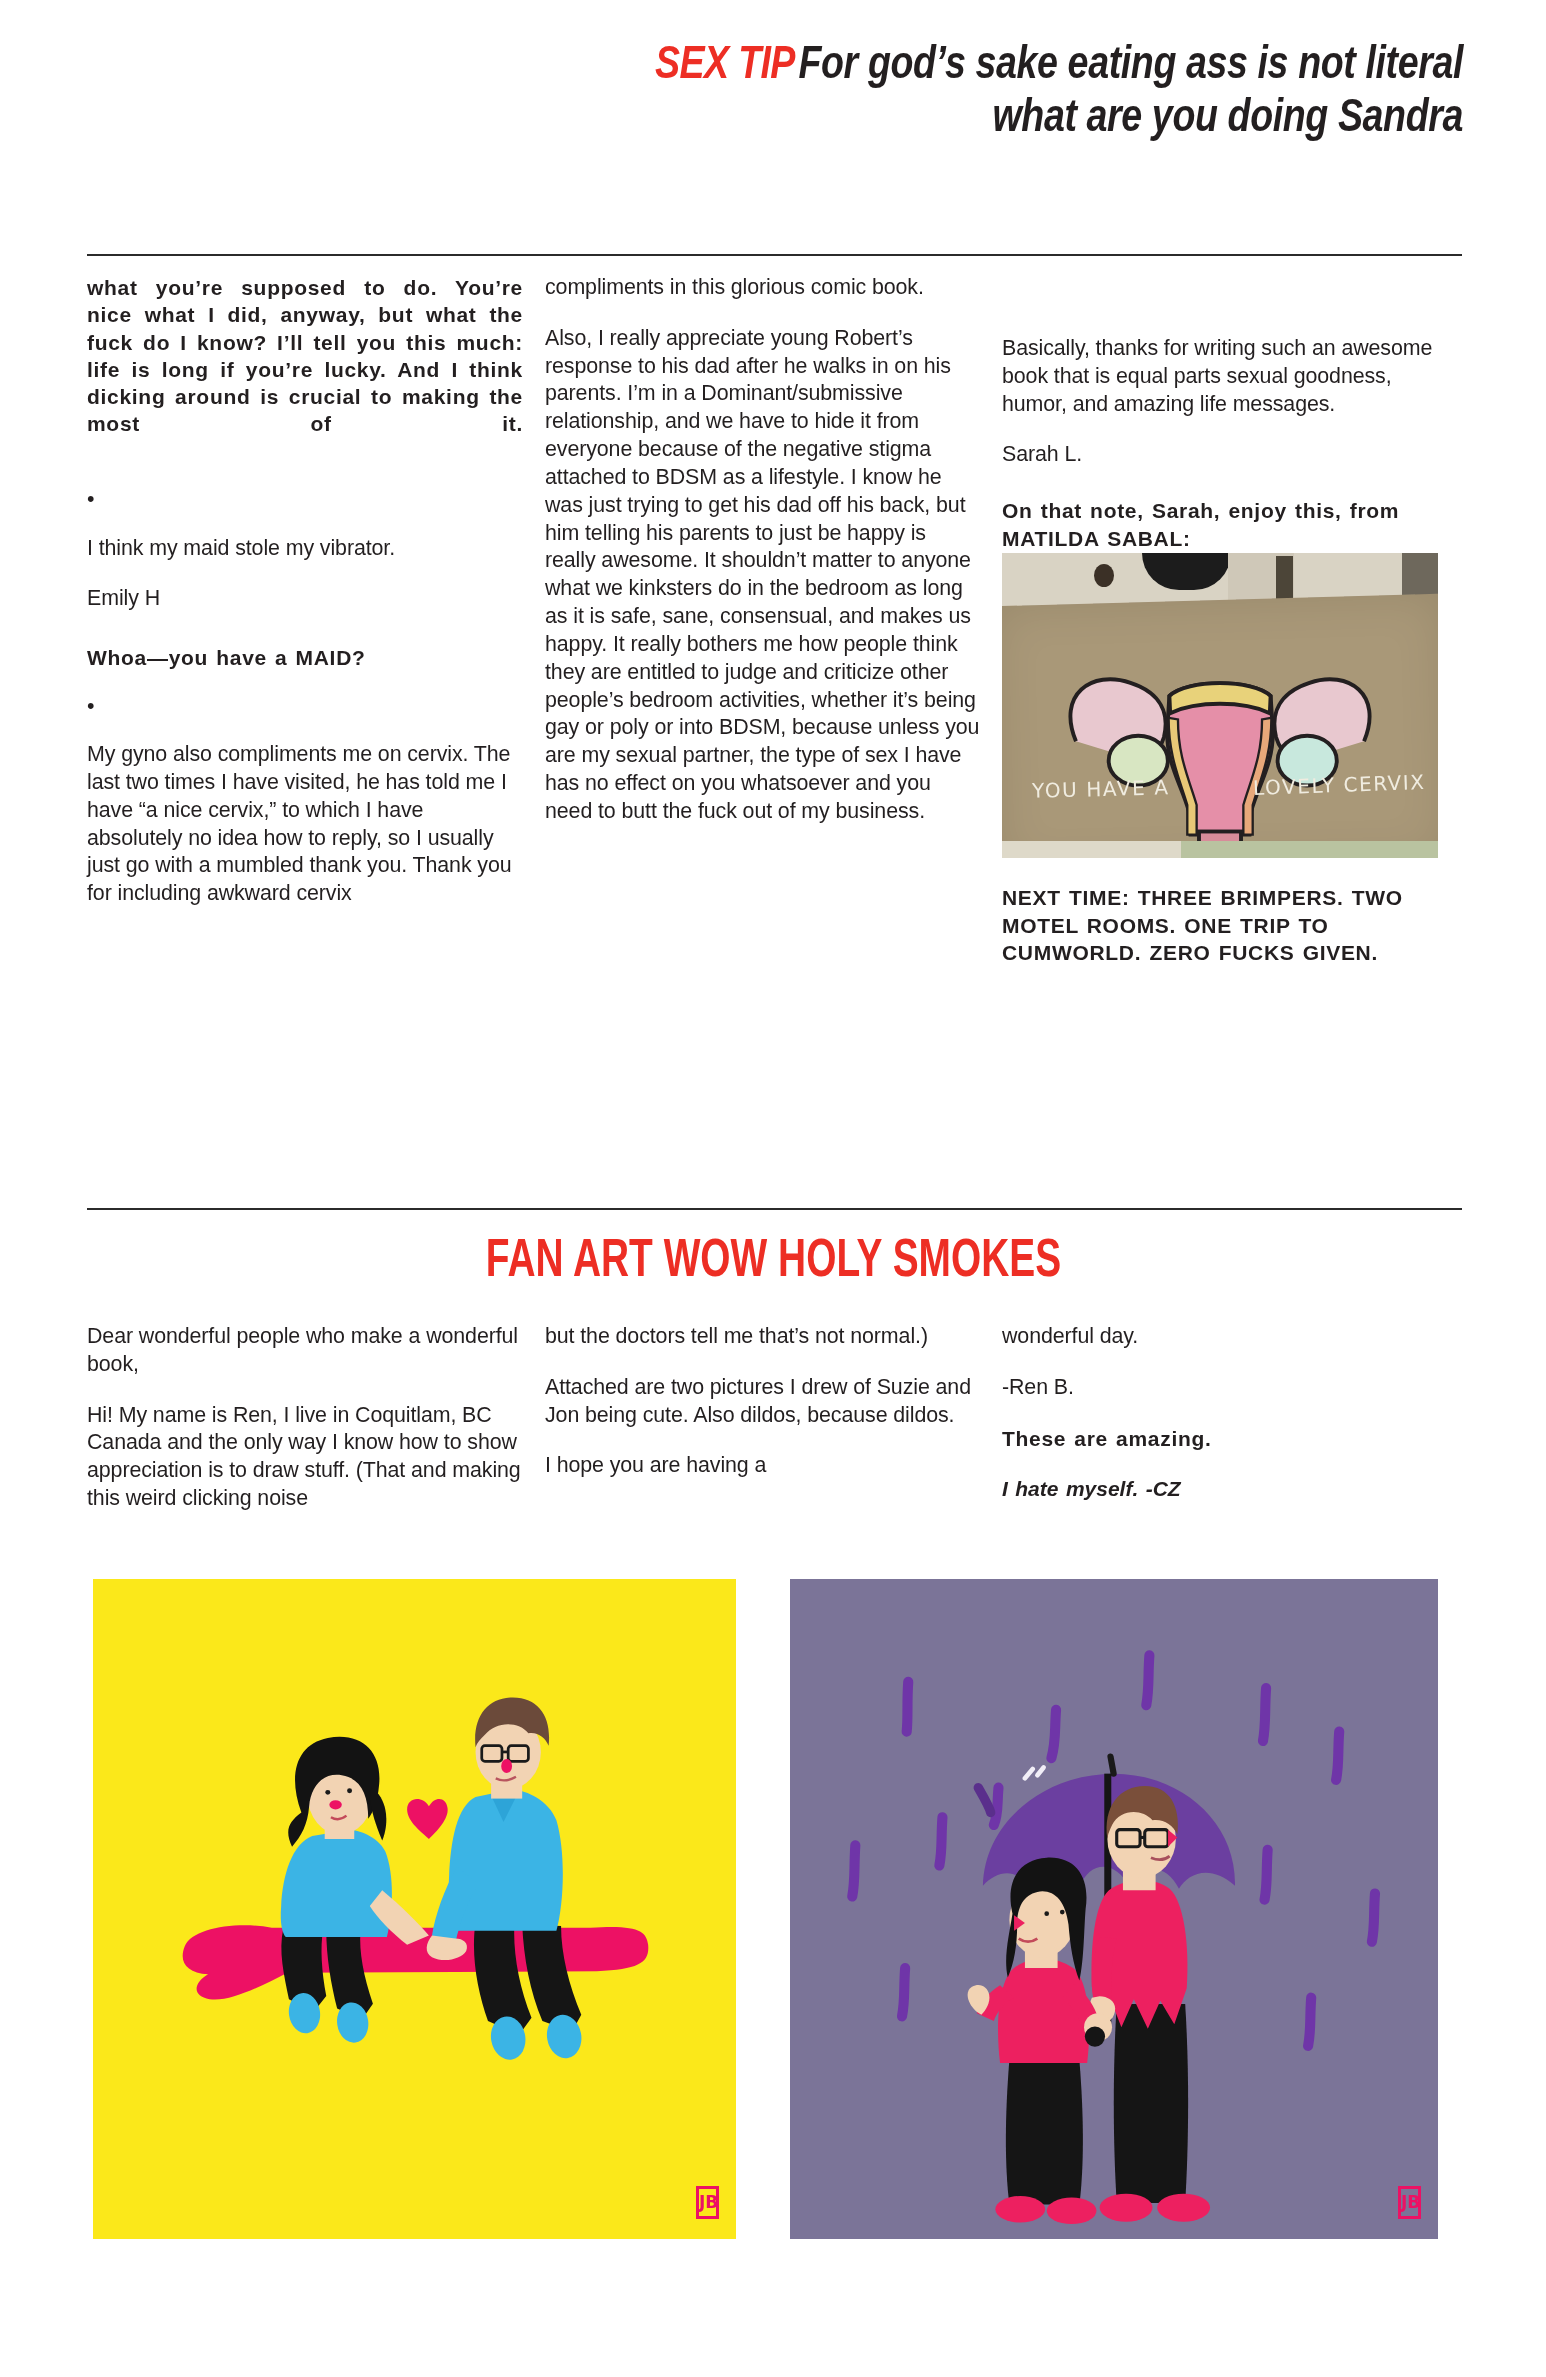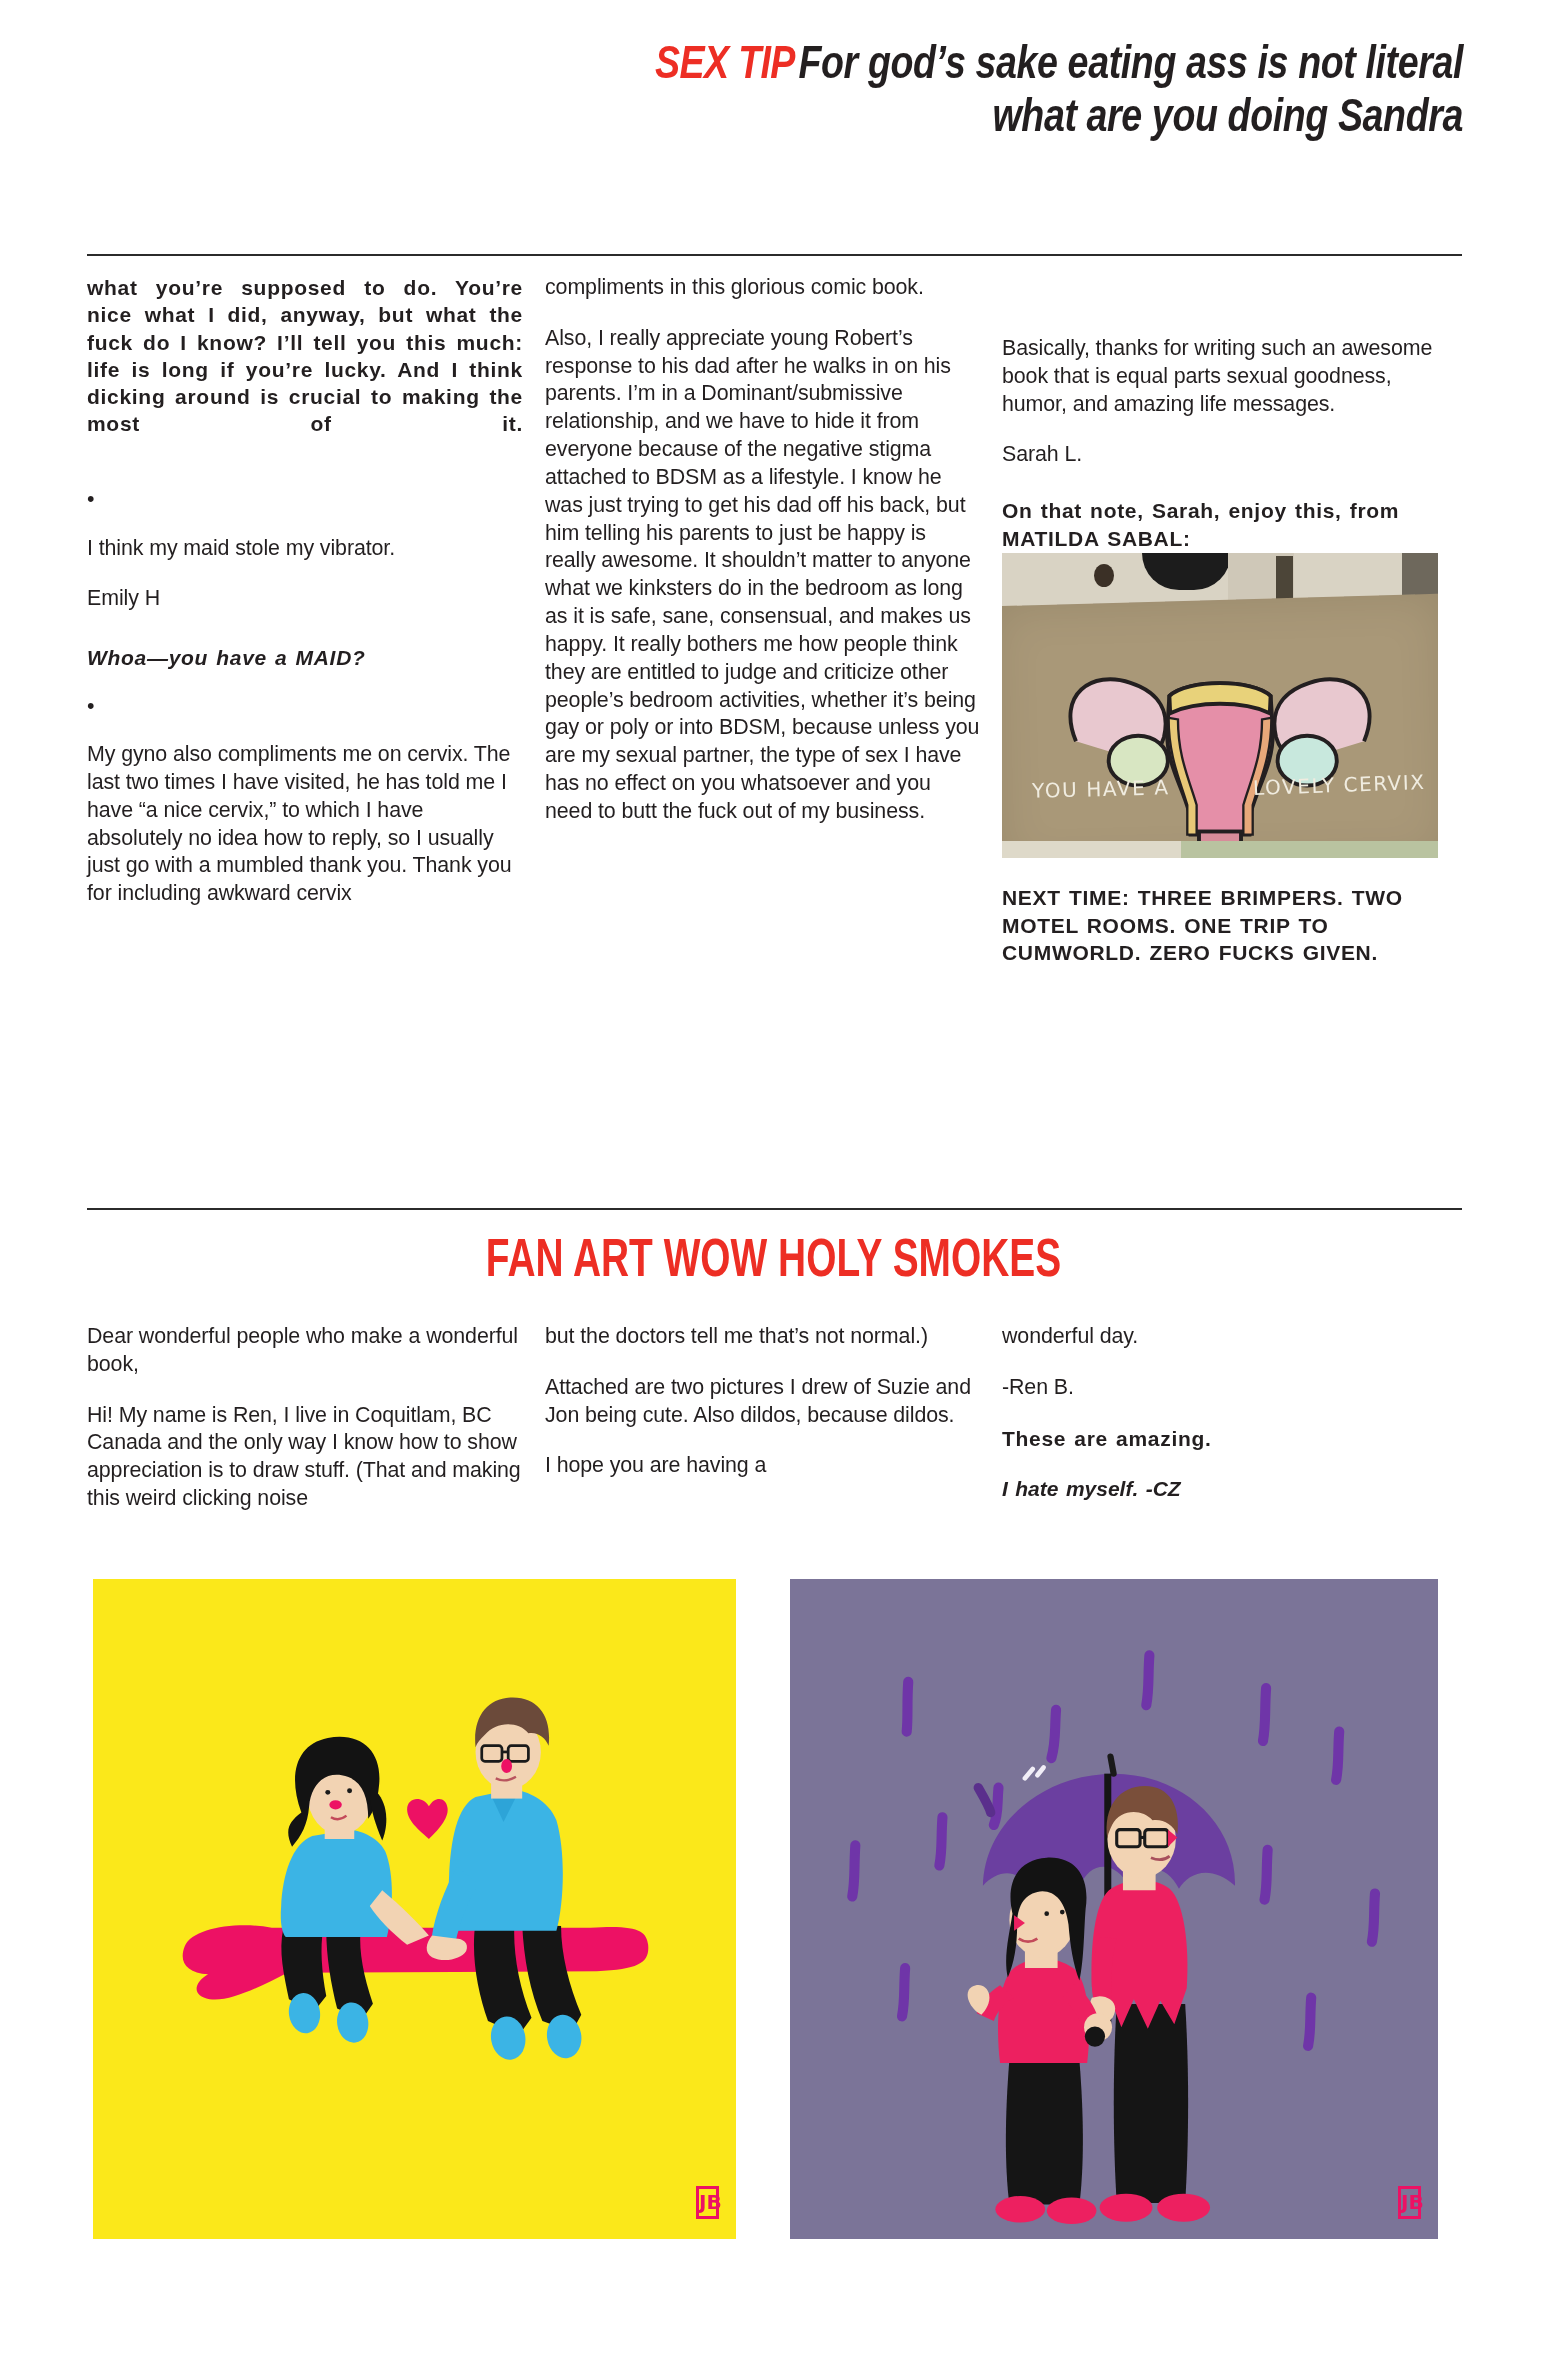--- a/index.html
+++ b/index.html
@@ -128,21 +128,21 @@
     background: #7b7498;
   }
   .sig {
     position: absolute;
     right: 17px;
     bottom: 20px;
     width: 23px;
     height: 33px;
     border: 3.1px solid #ec1164;
     box-sizing: border-box;
-    font-size: 20px;
+    font-size: 17px;
     font-weight: bold;
     color: #ec1164;
     line-height: 26.5px;
     text-align: center;
     font-family: "DejaVu Sans", sans-serif;
   }
 </style>
 </head>
 <body>
 
@@ -151,21 +151,21 @@
   <span class="hdr-line2">what are you doing Sandra</span>
 </div>
 
 <div class="rule rule-top"></div>
 
 <div class="col col-1" style="top:274px;">
   <p class="bold-reply justified">what you’re supposed to do. You’re nice what I did, anyway, but what the fuck do I know? I’ll tell you this much: life is long if you’re lucky. And I think dicking around is crucial to making the most of it.</p>
   <p class="bullet">•</p>
   <p class="body-text">I think my maid stole my vibrator.</p>
   <p class="body-text">Emily H</p>
-  <p class="bold-reply" style="margin-top:31px;font-style:italic;">Whoa—you have a MAID?</p>
+  <p class="bold-reply" style="margin-top:31px;">Whoa—you have a MAID?</p>
   <p class="bullet">•</p>
   <p class="body-text">My gyno also compliments me on cervix. The last two times I have visited, he has told me I have “a nice cervix,” to which I have absolutely no idea how to reply, so I usually just go with a mumbled thank you. Thank you for including awkward cervix</p>
 </div>
 
 <div class="col col-2" style="top:274px;">
   <p class="body-text">compliments in this glorious comic book.</p>
   <p class="body-text">Also, I really appreciate young Robert’s response to his dad after he walks in on his parents. I’m in a Dominant/submissive relationship, and we have to hide it from everyone because of the negative stigma attached to BDSM as a lifestyle. I know he was just trying to get his dad off his back, but him telling his parents to just be happy is really awesome. It shouldn’t matter to anyone what we kinksters do in the bedroom as long as it is safe, sane, consensual, and makes us happy. It really bothers me how people think they are entitled to judge and criticize other people’s bedroom activities, whether it’s being gay or poly or into BDSM, because unless you are my sexual partner, the type of sex I have has no effect on you whatsoever and you need to butt the fuck out of my business.</p>
 </div>
 
 <div class="col col-3" style="top:335px;">

